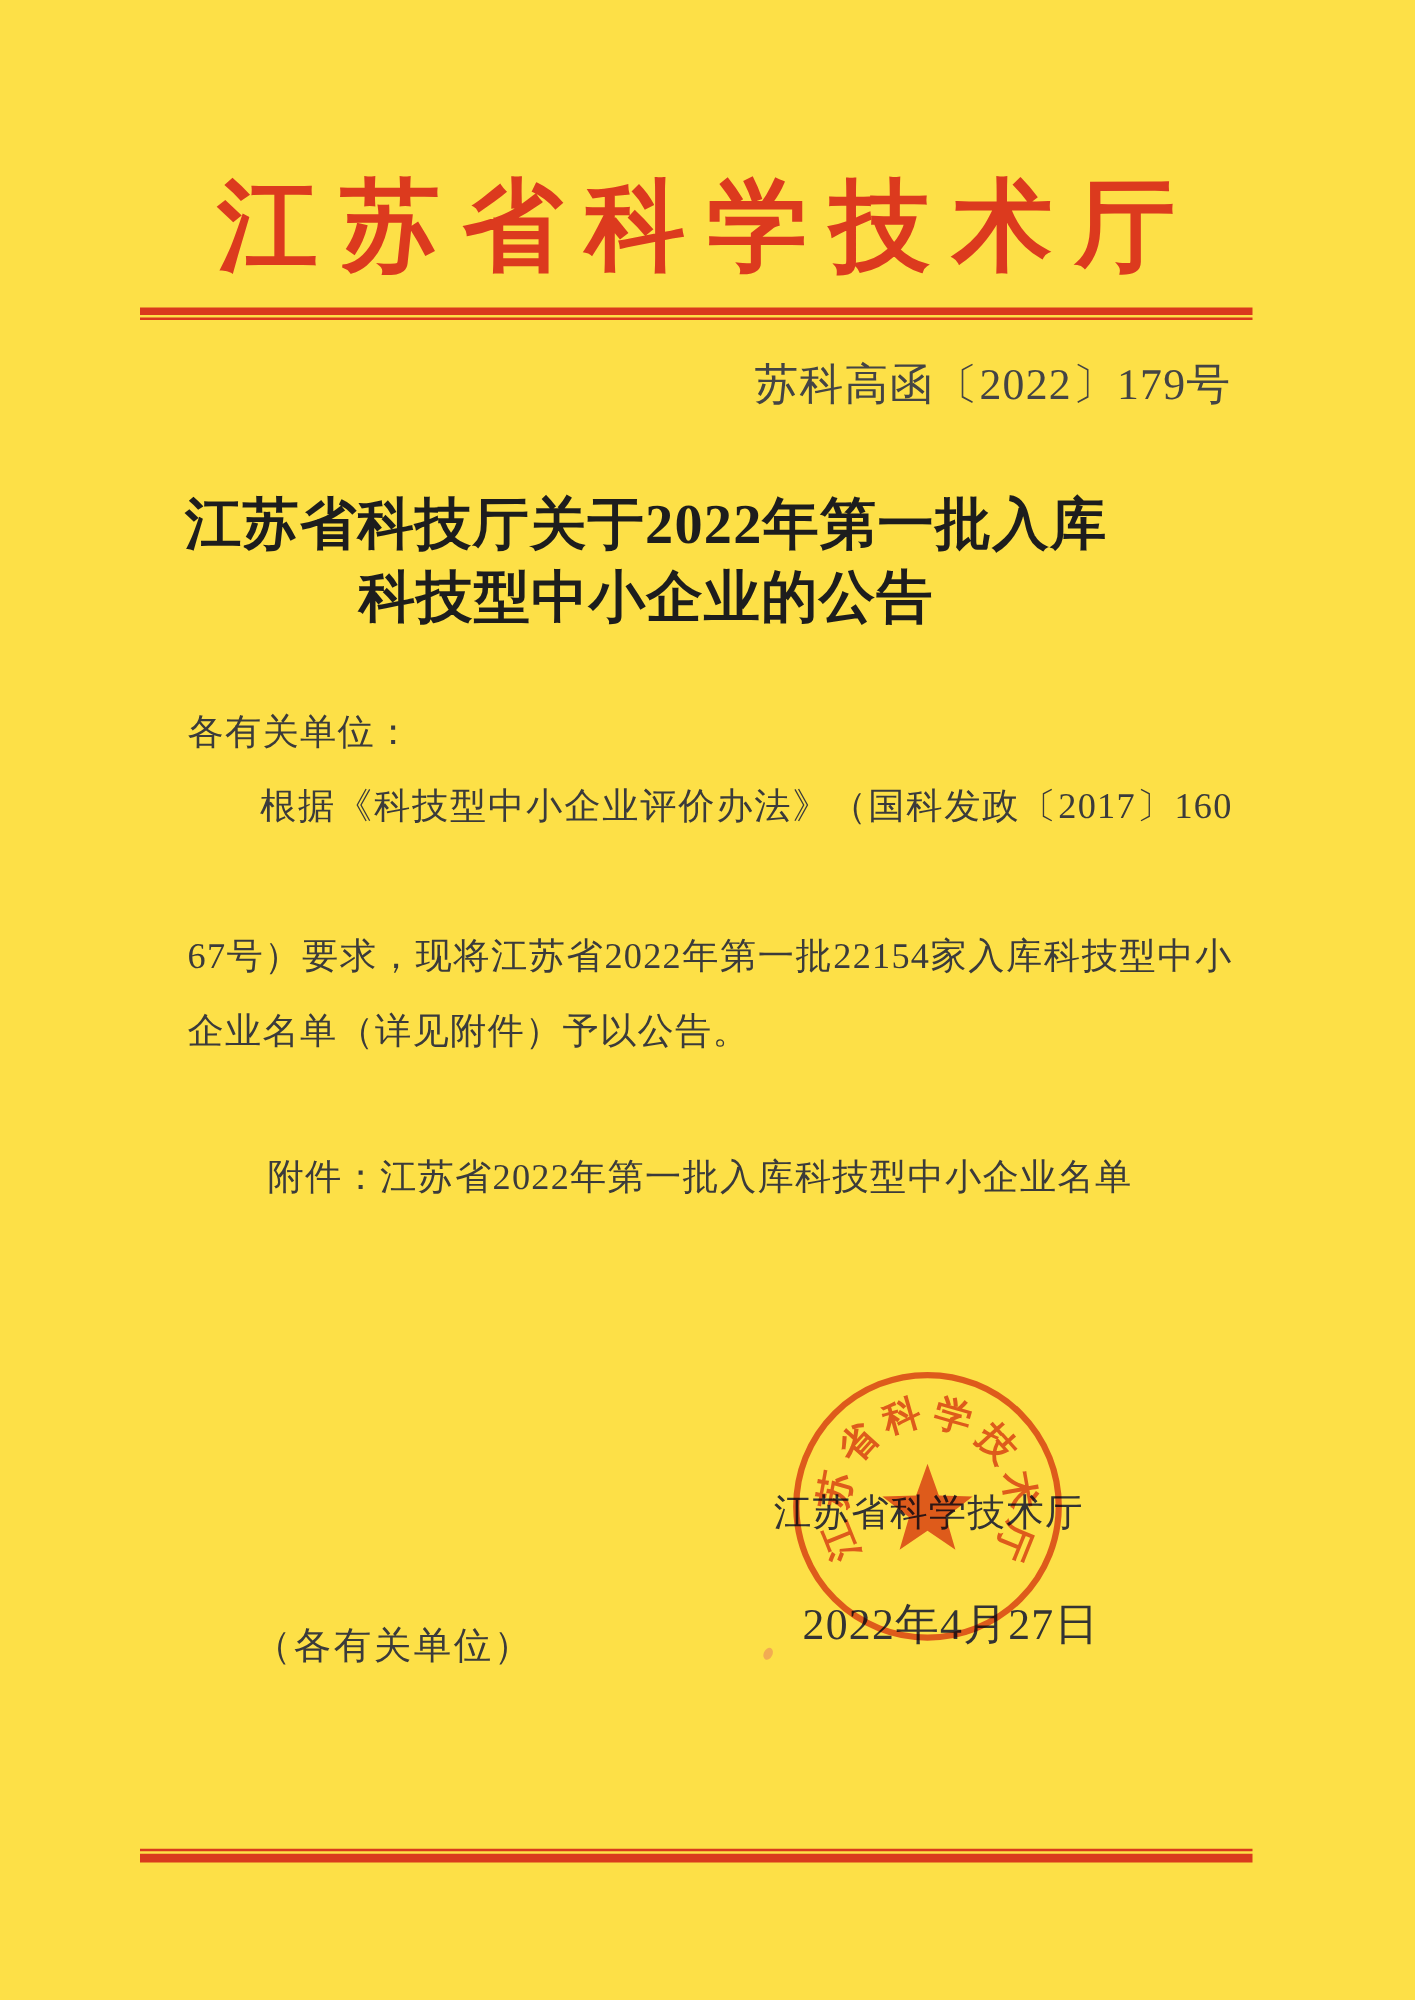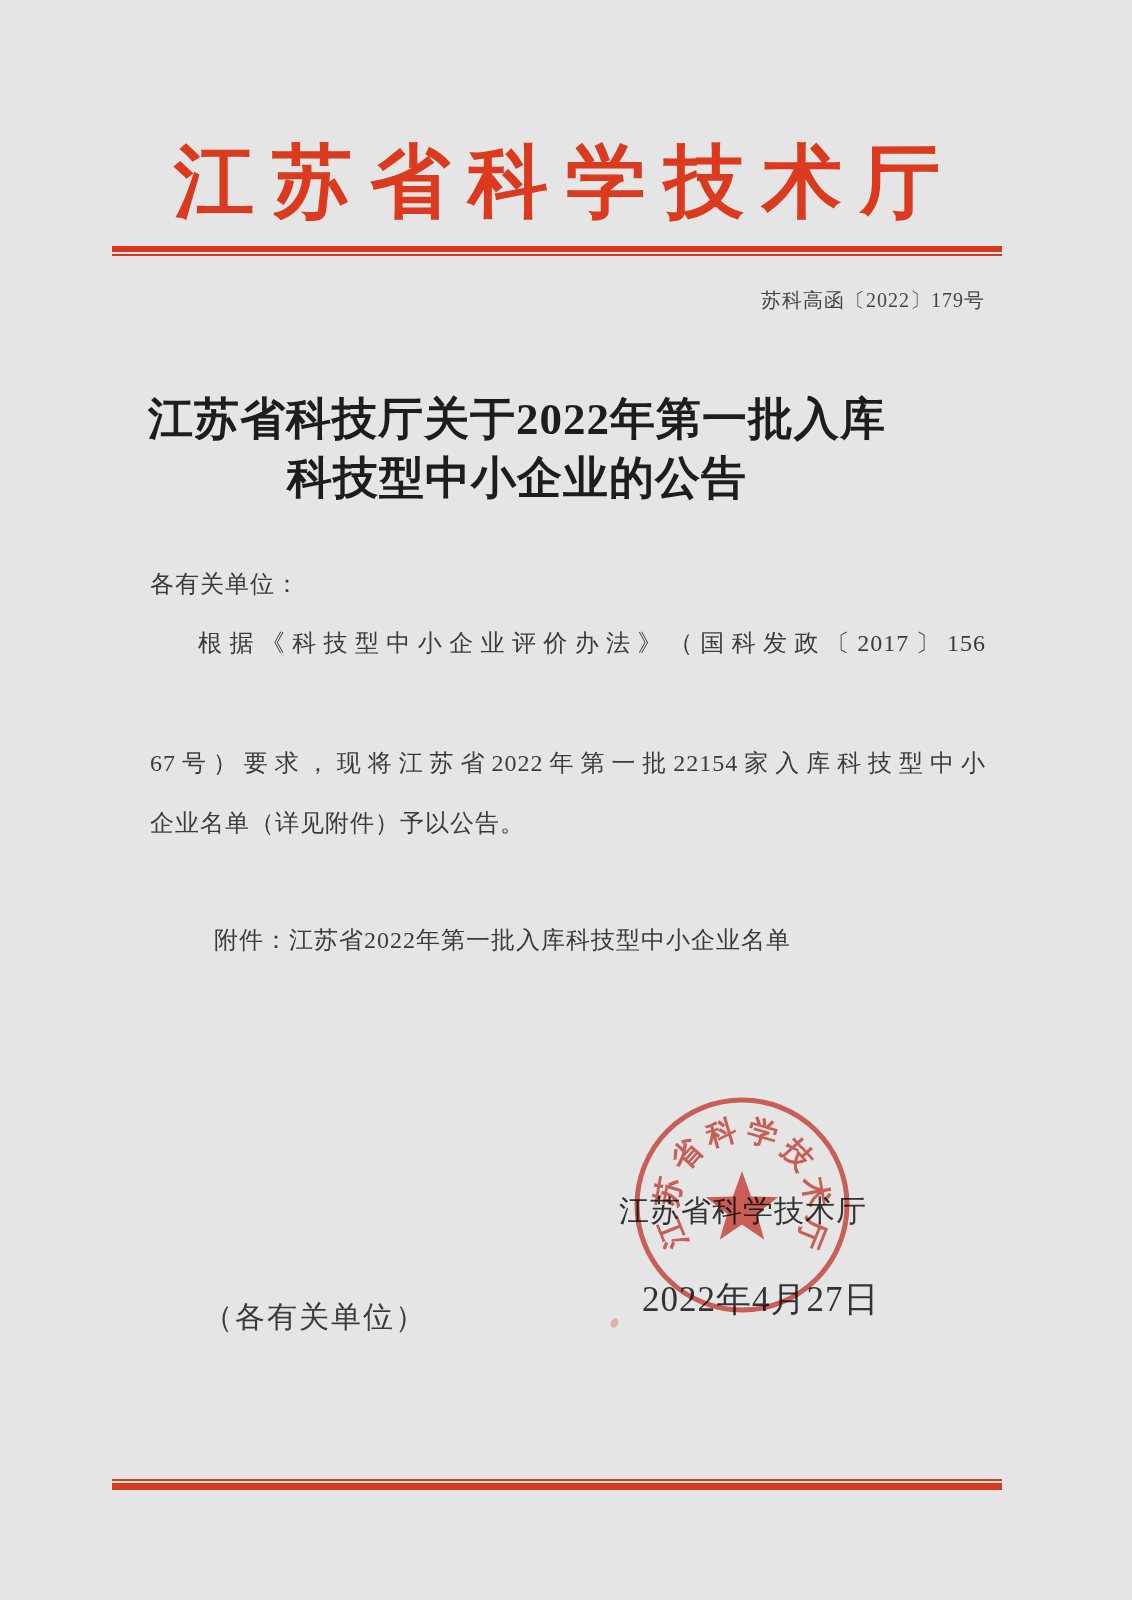--- a/index.html
+++ b/index.html
@@ -1,20 +1,20 @@
 <!DOCTYPE html>
 <html><head>
 <meta charset="utf-8">
 <style>
   html, body { margin: 0; padding: 0; background: #ffffff; }
   .page {
     position: relative;
     width: 1132px;
     height: 1600px;
-    background: #e5e5e5;
+    background: #fde047;
     overflow: hidden;
     font-family: "Liberation Serif", serif;
     color: #3a3a3a;
   }
   .abs { position: absolute; line-height: 1; white-space: nowrap; }
 
   .letterhead {
     top: 142px; left: 0; width: 1132px;
     text-align: center;
     font-size: 80px; font-weight: 700;
@@ -24,32 +24,32 @@
   .rule { left: 112px; width: 890px; }
   .rule-top { top: 246px; }
   .rule-top .thick { height: 6px; background: #d93a1d; }
   .rule-top .thin  { height: 2px; background: #d93a1d; margin-top: 2px; }
   .rule-bottom { top: 1479px; }
   .rule-bottom .thin  { height: 2px; background: #d93a1d; }
   .rule-bottom .thick { height: 7px; background: #d93a1d; margin-top: 2px; }
 
   .doc-number {
     top: 290px; right: 147px;
-    font-size: 20px; color: #444;
+    font-size: 35px; color: #444;
     letter-spacing: 1px;
   }
   .title-line {
     left: 0; width: 1034px; text-align: center;
     font-size: 45px; font-weight: 700; color: #1d1d1d;
     letter-spacing: 1px;
   }
   .title-1 { top: 397px; }
   .title-2 { top: 456px; }
 
-  .bodytext { font-size: 24px; color: #3b3b3b; letter-spacing: 1px; }
+  .bodytext { font-size: 29px; color: #3b3b3b; letter-spacing: 1px; }
   .salutation { left: 150px; top: 572px; }
   .pline { left: 150px; width: 836px; }
   .pjust { text-align: justify; text-align-last: justify; }
   .p1 { top: 631px; text-indent: 2em; }
   .p2 { top: 692px; }
   .p3 { top: 751px; }
   .p4 { top: 811px; }
   .attachment { left: 214px; top: 908px; margin-top: 20px; }
 
   .signer   { left: 619px; top: 1196px; font-size: 30px; color: #333; letter-spacing: 1px; }
@@ -88,21 +88,21 @@
     <div class="thin"></div>
   </div>
 
   <div class="abs doc-number">苏科高函〔2022〕179号</div>
 
   <div class="abs title-line title-1">江苏省科技厅关于2022年第一批入库</div>
   <div class="abs title-line title-2">科技型中小企业的公告</div>
 
   <div class="abs bodytext salutation">各有关单位：</div>
 
-  <div class="abs bodytext pline pjust p1">根据《科技型中小企业评价办法》（国科发政〔2017〕156</div>
+  <div class="abs bodytext pline pjust p1">根据《科技型中小企业评价办法》（国科发政〔2017〕160</div>
   <div class="abs bodytext pline pjust p3">67号）要求，现将江苏省2022年第一批22154家入库科技型中小</div>
   <div class="abs bodytext pline p4">企业名单（详见附件）予以公告。</div>
 
   <div class="abs bodytext attachment">附件：江苏省2022年第一批入库科技型中小企业名单</div>
 
   <div class="abs signer">江苏省科学技术厅</div>
   <div class="abs sign-date">2022年4月27日</div>
   <div class="abs footnote">（各有关单位）</div>
 
   <svg class="seal" viewBox="0 0 236 236" xmlns="http://www.w3.org/2000/svg">

